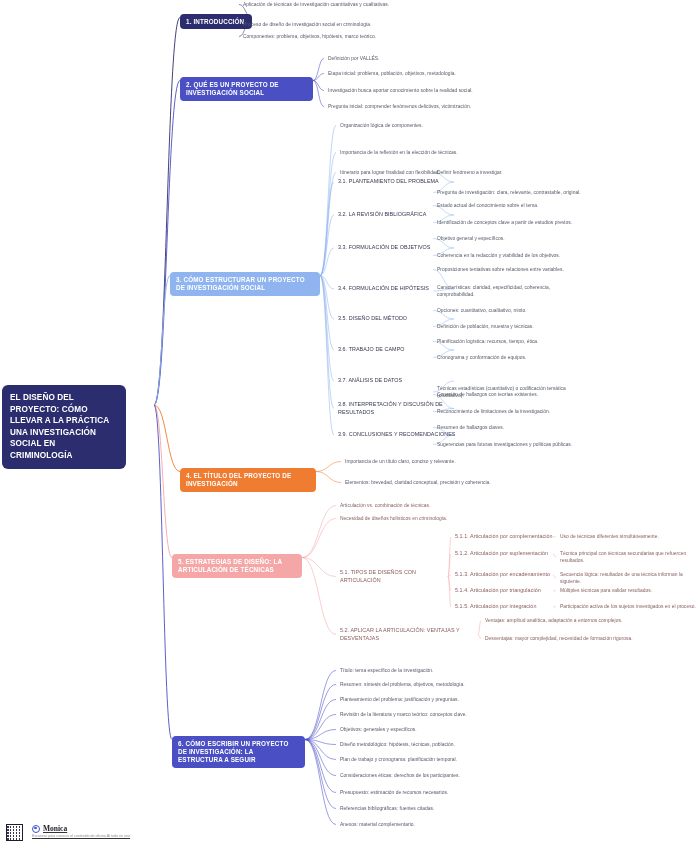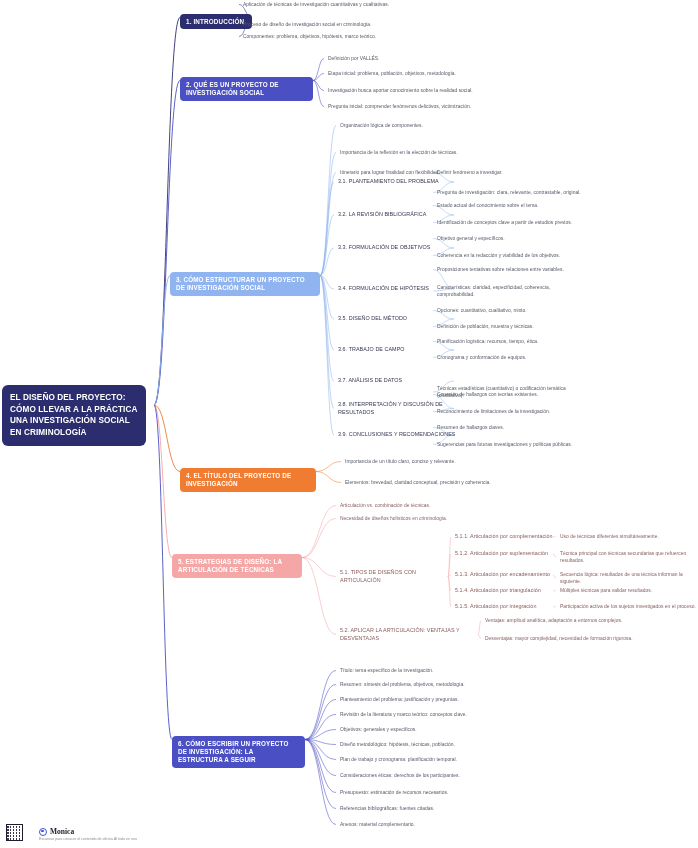--- a/index.html
+++ b/index.html
@@ -55,21 +55,21 @@
   .leaf{
     font-size:4.9px;line-height:7px;
     color:#555a68;
     letter-spacing:.03px;
   }
   .leaf.pinky{color:#8a6060;}
 
   
   .footer{
     position:absolute;left:6px;top:824px;
-    display:flex;align-items:flex-end;gap:16px;
+    display:flex;align-items:flex-start;gap:9px;text-decoration:underline;
   }
   .qr{
     width:17px;height:17px;
     background:
       repeating-linear-gradient(0deg,#1d1d2b 0 1.5px,#fff 1.5px 3px),
       repeating-linear-gradient(90deg,#1d1d2b 0 1.5px,#fff 1.5px 3px);
     background-blend-mode:screen;
     border:1px solid #1d1d2b;
     box-sizing:border-box;
   }
@@ -158,21 +158,21 @@
       <path d="M 305 739.5 C 320.5 739.5, 320.5 714.5, 336 714.5" fill="none" stroke="#4a4fc4" stroke-width="0.55"></path>
       <path d="M 305 739.5 C 320.5 739.5, 320.5 729.5, 336 729.5" fill="none" stroke="#4a4fc4" stroke-width="0.55"></path>
       <path d="M 305 739.5 C 320.5 739.5, 320.5 744.5, 336 744.5" fill="none" stroke="#4a4fc4" stroke-width="0.55"></path>
       <path d="M 305 739.5 C 320.5 739.5, 320.5 759.5, 336 759.5" fill="none" stroke="#4a4fc4" stroke-width="0.55"></path>
       <path d="M 305 739.5 C 320.5 739.5, 320.5 775.5, 336 775.5" fill="none" stroke="#4a4fc4" stroke-width="0.55"></path>
       <path d="M 305 739.5 C 320.5 739.5, 320.5 792.5, 336 792.5" fill="none" stroke="#4a4fc4" stroke-width="0.55"></path>
       <path d="M 305 739.5 C 320.5 739.5, 320.5 808.5, 336 808.5" fill="none" stroke="#4a4fc4" stroke-width="0.55"></path>
       <path d="M 305 739.5 C 320.5 739.5, 320.5 824.5, 336 824.5" fill="none" stroke="#4a4fc4" stroke-width="0.55"></path>
     </svg>
   <div id="nodes">
-      <div class="node root" style="position: absolute; left: 2px; top: 385px; width: 144px;">EL DISEÑO DEL PROYECTO: CÓMO LLEVAR A LA PRÁCTICA UNA INVESTIGACIÓN SOCIAL EN CRIMINOLOGÍA</div>
+      <div class="node root" style="position: absolute; left: 2px; top: 385px; width: 124px;">EL DISEÑO DEL PROYECTO: CÓMO LLEVAR A LA PRÁCTICA UNA INVESTIGACIÓN SOCIAL EN CRIMINOLOGÍA</div>
       <div class="node topic navy" style="position: absolute; left: 180px; top: 14px; width: 72px;">1. INTRODUCCIÓN</div>
       <div class="node topic indigo" style="position: absolute; left: 180px; top: 77px; width: 133px;">2. QUÉ ES UN PROYECTO DE INVESTIGACIÓN SOCIAL</div>
       <div class="node topic lightblue" style="position: absolute; left: 170px; top: 272px; width: 150px;">3. CÓMO ESTRUCTURAR UN PROYECTO DE INVESTIGACIÓN SOCIAL</div>
       <div class="node topic orange" style="position: absolute; left: 180px; top: 468px; width: 136px;">4. EL TÍTULO DEL PROYECTO DE INVESTIGACIÓN</div>
       <div class="node topic pink" style="position: absolute; left: 172px; top: 554px; width: 130px;">5. ESTRATEGIAS DE DISEÑO: LA ARTICULACIÓN DE TÉCNICAS</div>
       <div class="node topic indigo" style="position: absolute; left: 172px; top: 736px; width: 133px;">6. CÓMO ESCRIBIR UN PROYECTO DE INVESTIGACIÓN: LA ESTRUCTURA A SEGUIR</div>
       <div class="node leaf" style="position: absolute; left: 243px; top: 1px; width: 230px;">Aplicación de técnicas de investigación cuantitativas y cualitativas.</div>
       <div class="node leaf" style="position: absolute; left: 243px; top: 21px; width: 230px;">Proceso de diseño de investigación social en criminología.</div>
       <div class="node leaf" style="position: absolute; left: 243px; top: 33px; width: 230px;">Componentes: problema, objetivos, hipótesis, marco teórico.</div>
       <div class="node leaf" style="position: absolute; left: 328px; top: 55px; width: 230px;">Definición por VALLÉS.</div>

